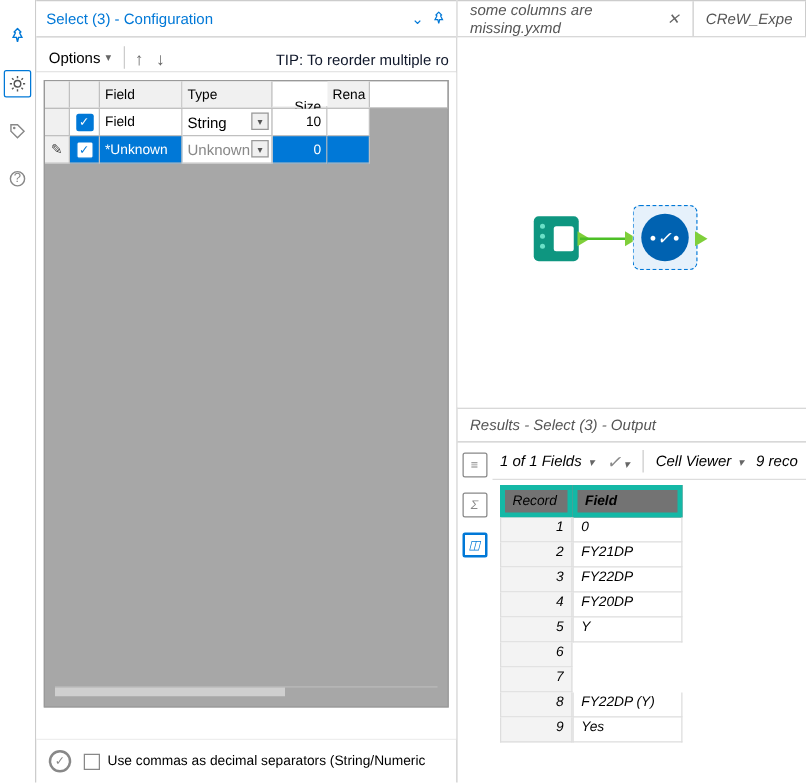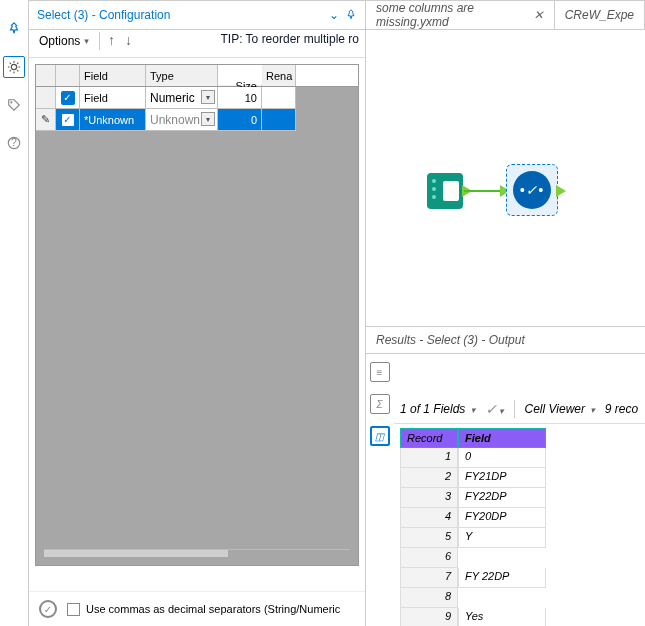--- a/index.html
+++ b/index.html
@@ -8,21 +8,21 @@
 .leftbar { width: 28px; border-right: 1px solid transparent; padding-top: 18px; display: flex; flex-direction: column; align-items: center; gap: 16px; }
 .leftbar .pin-outer { color: #0060c0; }
 .leftbar .iconbox { width: 22px; height: 22px; display: flex; align-items: center; justify-content: center; }
 .leftbar .gear { border: 1px solid #0078d7; border-radius: 2px; }
 
 .config-panel { width: 338px; display: flex; flex-direction: column; border-left: 1px solid #ccc; border-right: 1px solid #ccc; }
 .config-title { height: 30px; display: flex; align-items: center; padding: 0 8px; border-top: 1px solid #ccc; border-bottom: 1px solid #ccc; color: #0078d7; background: #fff; }
 .config-title .title-text { flex: 1; }
 .config-title .chev, .config-title .pin { color: #0078d7; margin-left: 6px; }
 
-.toolbar-row { height: 28px; display: flex; align-items: flex-start; padding: 2px 6px; gap: 6px; border-bottom: 1px solid #ddd; }
+.toolbar-row { height: 28px; display: flex; align-items: flex-end; padding: 2px 6px; gap: 6px; border-bottom: 1px solid #ddd; }
 .options-btn { display: flex; align-items: center; gap: 2px; padding: 2px 4px; }
 .arrow-btn { color: #666; padding: 0 2px; font-size: 14px; }
 .tip { margin-left: auto; color: #0f172a; white-space: nowrap; overflow: hidden; }
 
 .grid-wrap { flex: 1; padding: 6px; background: #fff; }
 .field-grid { width: 100%; height: 502px; background: #a7a7a7; border: 1px solid #999; display: flex; flex-direction: column; overflow: hidden; position: relative; }
 
 .grid-header { display: flex; background: #fff; height: 22px; border-bottom: 1px solid #999; }
 .grid-header .hcell { border-right: 1px solid #c0c0c0; display: flex; align-items: center; padding: 0 4px; background: #f0f0f0; font-size: 11px; }
 .hc-edit { width: 20px; } .hc-chk { width: 24px; } .hc-field { width: 66px; } .hc-type { width: 72px; } .hc-size { width: 44px; justify-content: flex-end; margin-top: 20px; } .hc-ren { width: 34px; overflow: hidden; }
@@ -66,29 +66,29 @@
 
 .node2-body { width: 38px; height: 38px; background: #0062b1; border-radius: 50%; display: flex; align-items: center; justify-content: center; color: #fff; font-size: 14px; letter-spacing: 1px; }
 .conn-line { position: absolute; left: 98px; top: 160px; width: 44px; height: 2px; background: #4dbf26; }
 .port { position: absolute; width: 0; height: 0; border-top: 6px solid transparent; border-bottom: 6px solid transparent; }
 .port-out1 { left: 96px; top: 155px; border-left: 10px solid #7fcf3a; }
 .port-in2 { left: 134px; top: 155px; border-left: 10px solid #7fcf3a; }
 .port-out2 { left: 190px; top: 155px; border-left: 10px solid #7fcf3a; }
 
 .results-panel { height: 300px; border-top: 1px solid #ccc; display: flex; flex-direction: column; }
 .results-title { padding: 6px 10px; color: #555; border-bottom: 1px solid #ccc; }
-.results-toolbar { display: flex; align-items: center; height: 30px; padding: 0 6px; gap: 10px; border-bottom: 1px solid #ddd; margin-top: 40px; }
+.results-toolbar { display: flex; align-items: center; height: 30px; padding: 0 6px; gap: 10px; border-bottom: 1px solid #ddd; }
 .res-iconcol { width: 28px; display: flex; flex-direction: column; align-items: center; gap: 12px; padding-top: 8px; border-right: 1px solid transparent; }
 .res-body { flex: 1; display: flex; }
 .res-iconcol .ricon { width: 20px; height: 20px; border: 1.5px solid #888; border-radius: 2px; display: flex; align-items: center; justify-content: center; color: #888; font-size: 10px; }
 .ricon.selected { border-color: #0078d7; color: #0078d7; border-width: 2px; }
 
 .res-table { padding: 4px 0 0 6px; }
 .rt-head { display: flex; }
-.rt-head .rth { background: #8b5cf6; border: 1px solid #14b8a6; padding: 3px 6px; font-size: 11px; }
+.rt-head .rth { background: #737373; border: 4px solid #14b8a6; padding: 3px 6px; font-size: 11px; }
 .rth.rec { width: 58px; } .rth.fld { width: 88px; font-weight: bold; }
 .rt-row { display: flex; }
 .rt-row .rtc { border: 1px solid #ddd; border-top: none; padding: 2px 6px; font-size: 11px; height: 20px; }
 .rtc.rec { width: 58px; text-align: right; background: #f3f3f3; }
 .rtc.fld { width: 88px; }
 
 .sep { width: 1px; height: 18px; background: #ccc; }
 .check-small { color: #888; font-size: 14px; }
 .drop-caret { font-size: 9px; color: #666; margin-left: 2px; }
 
@@ -156,21 +156,21 @@
         <div class="hcell hc-ren">Rena</div>
       </div>
 
       <div class="grid-row">
         <div class="gcell edit"></div>
         <div class="gcell chk">
             <div class="chkbox chk-blue">✓</div>
           </div>
         <div class="gcell field">Field</div>
         <div class="gcell type">
-            <span>Numeric</span>
+            <span>String</span>
             <div class="type-drop">▾</div>
           </div>
         <div class="gcell size">10</div>
         <div class="gcell ren"></div>
       </div>
 
       <div class="grid-row row-sel">
         <div class="gcell edit">✎</div>
         <div class="gcell chk">
             <div class="chkbox chk-white">✓</div>
@@ -261,24 +261,24 @@
               </div>
               <div class="rt-row">
                 <div class="rtc rec">5</div>
                 <div class="rtc fld">Y</div>
               </div>
               <div class="rt-row">
                 <div class="rtc rec">6</div>
               </div>
               <div class="rt-row">
                 <div class="rtc rec">7</div>
-                <div class="rtc fld">FY 22DP</div>
               </div>
               <div class="rt-row">
                 <div class="rtc rec">8</div>
+                <div class="rtc fld">FY22DP (Y)</div>
               </div>
               <div class="rt-row">
                 <div class="rtc rec">9</div>
                 <div class="rtc fld">Yes</div>
               </div>
             </div>
         </div>
       </div>
     </div>
   </div>

